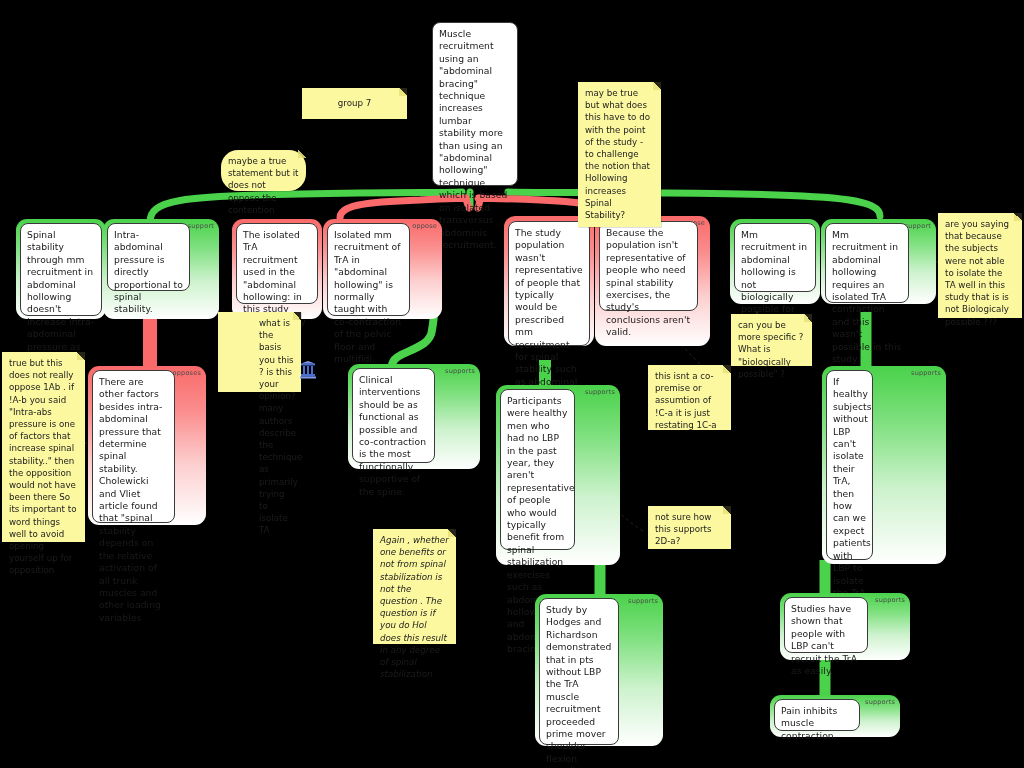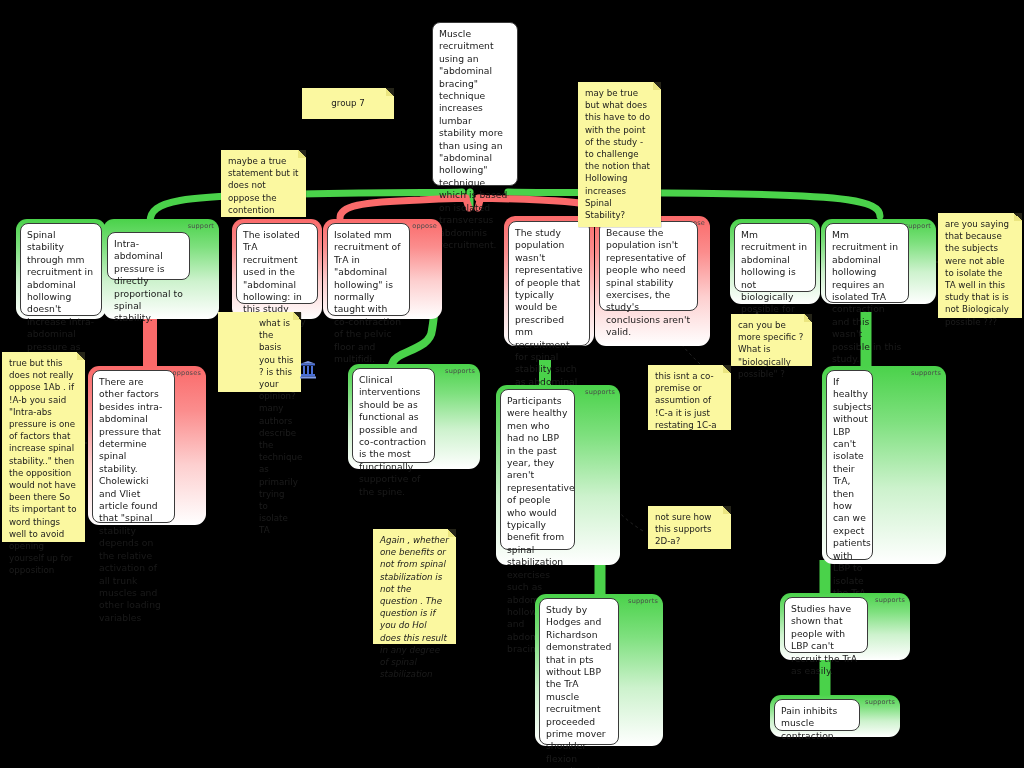--- a/index.html
+++ b/index.html
@@ -81,21 +81,21 @@
 
   <div class="group support" style="left:16px;top:219px;width:90px;height:100px;">
   </div>
   <div class="card" style="left:20px;top:223px;width:82px;height:93px;">
     <span>Spinal stability through mm recruitment in abdominal hollowing doesn't increase intra-abdominal pressure as much as abdominal bracing.</span>
   </div>
 
   <div class="group support" style="left:103px;top:219px;width:116px;height:100px;">
     <span class="gtag">support</span>
   </div>
-  <div class="card" style="left:107px;top:232px;width:83px;height:48px;">
+  <div class="card" style="left:107px;top:223px;width:83px;height:68px;">
     <span>Intra-abdominal pressure is directly proportional to spinal stability.</span>
   </div>
 
   <div class="group oppose" style="left:232px;top:219px;width:90px;height:100px;"></div>
   <div class="card" style="left:236px;top:223px;width:82px;height:81px;">
     <span>The isolated TrA recruitment used in the "abdominal hollowing: in this study isn't clinically applicable.</span>
   </div>
 
   <div class="group oppose" style="left:323px;top:219px;width:119px;height:100px;">
     <span class="gtag">oppose</span>
@@ -170,25 +170,25 @@
     <span>Studies have shown that people with LBP can't recruit the TrA as easily.</span>
   </div>
 
   <div class="group support" style="left:770px;top:695px;width:130px;height:42px;">
     <span class="gtag">supports</span>
   </div>
   <div class="card" style="left:774px;top:699px;width:86px;height:32px;">
     <span>Pain inhibits muscle contraction.</span>
   </div>
 
-  <div class="note center" style="left:302px;top:88px;width:92px;height:31px;">
+  <div class="note center" style="left:302px;top:88px;width:105px;height:31px;">
     <span>group 7</span>
   </div>
 
-  <div class="note" style="left:221px;top:150px;width:85px;height:67px;">
+  <div class="note" style="left:221px;top:150px;width:85px;height:41px;border-radius:17px;">
     <span>maybe a true statement but it does not oppose the contention</span>
   </div>
 
   <div class="note" style="left:578px;top:82px;width:83px;height:145px;">
     <span>may be true but what does this have to do with the point of the study - to challenge the notion that Hollowing increases Spinal Stability?</span>
   </div>
 
   <div class="note" style="left:218px;top:312px;width:83px;height:80px;padding-left:41px;">
     <span>what is the basis you this ? is this your opinion? many authors describe the technique as primarily trying to isolate TA</span>
   </div>

